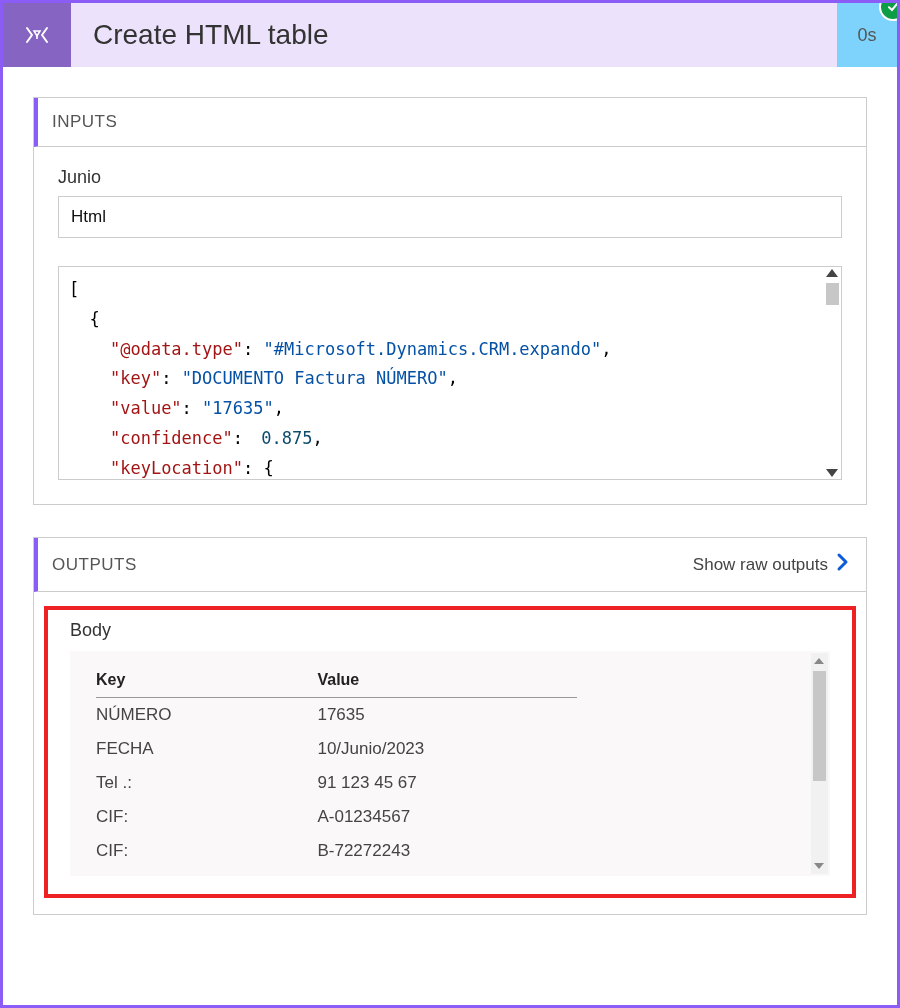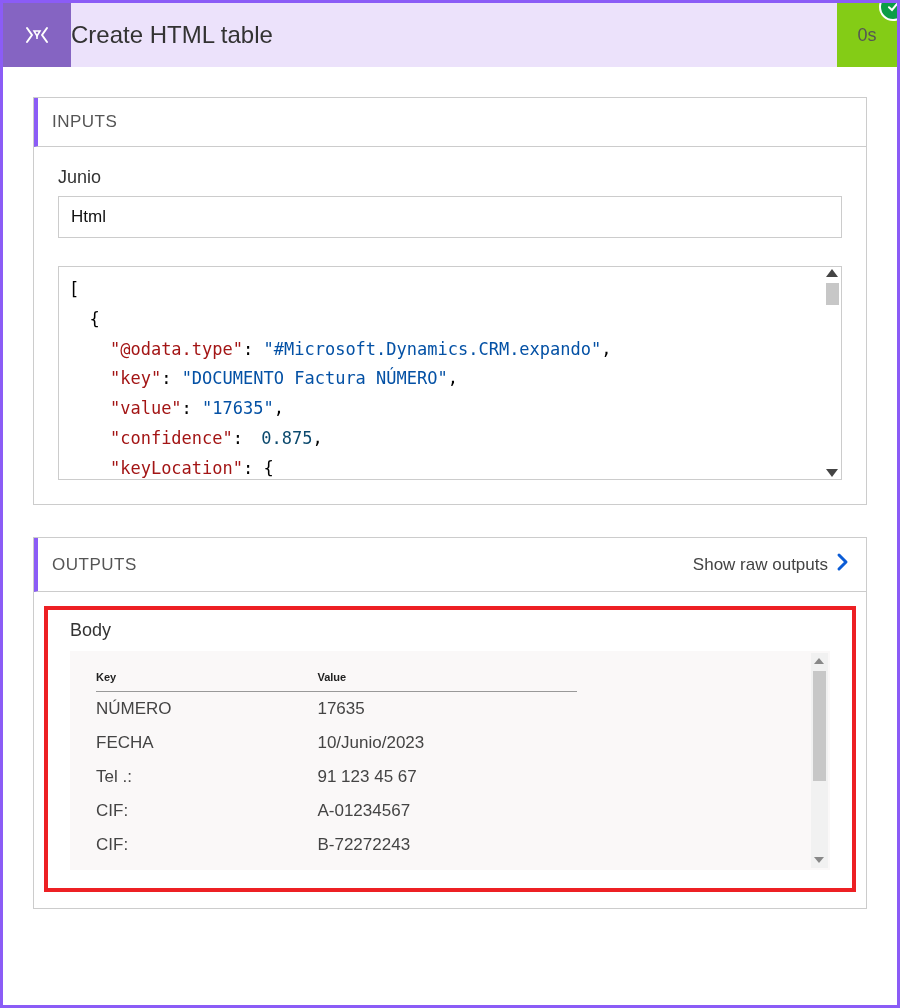--- a/index.html
+++ b/index.html
@@ -23,28 +23,28 @@
     background: #8564c2;
     display: flex;
     align-items: center;
     justify-content: center;
     flex-shrink: 0;
   }
   .header-title {
     flex: 1;
     display: flex;
     align-items: center;
-    padding-left: 0;
-    font-size: 24px;
+    padding-left: 22px;
+    font-size: 28px;
     color: #333;
     font-weight: 400;
   }
   .header-time {
     width: 60px;
-    background: #84cc16;
+    background: #7dd3fc;
     display: flex;
     align-items: center;
     justify-content: center;
     font-size: 18px;
     color: #555;
   }
   .success-badge {
     position: absolute;
     top: -10px;
     right: -10px;
@@ -161,21 +161,21 @@
   }
   .table-wrap {
     background: #faf8f8;
     position: relative;
     padding: 14px 26px 8px 26px;
   }
   .tbl { width: 68%; border-collapse: collapse; }
   .tbl th {
     text-align: left;
     font-weight: 600;
-    font-size: 11px;
+    font-size: 16px;
     color: #222;
     padding: 6px 6px 8px 0;
     border-bottom: 1px solid #999;
   }
   .tbl td {
     font-size: 17px;
     color: #444;
     padding: 7px 6px 7px 0;
     font-weight: 400;
   }

